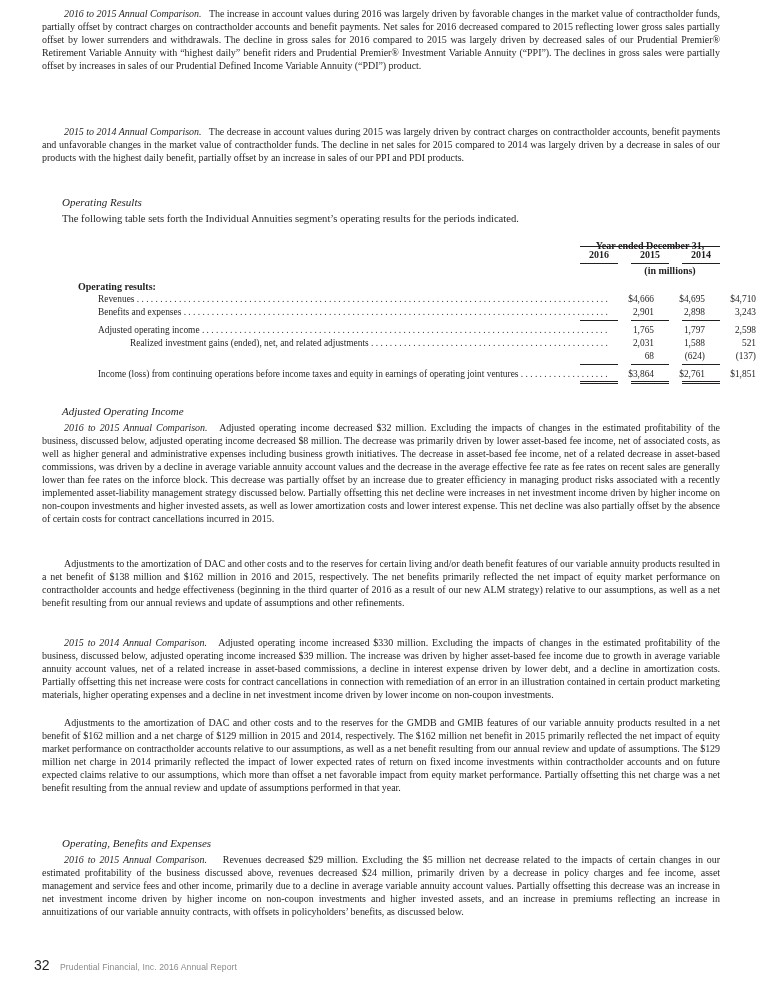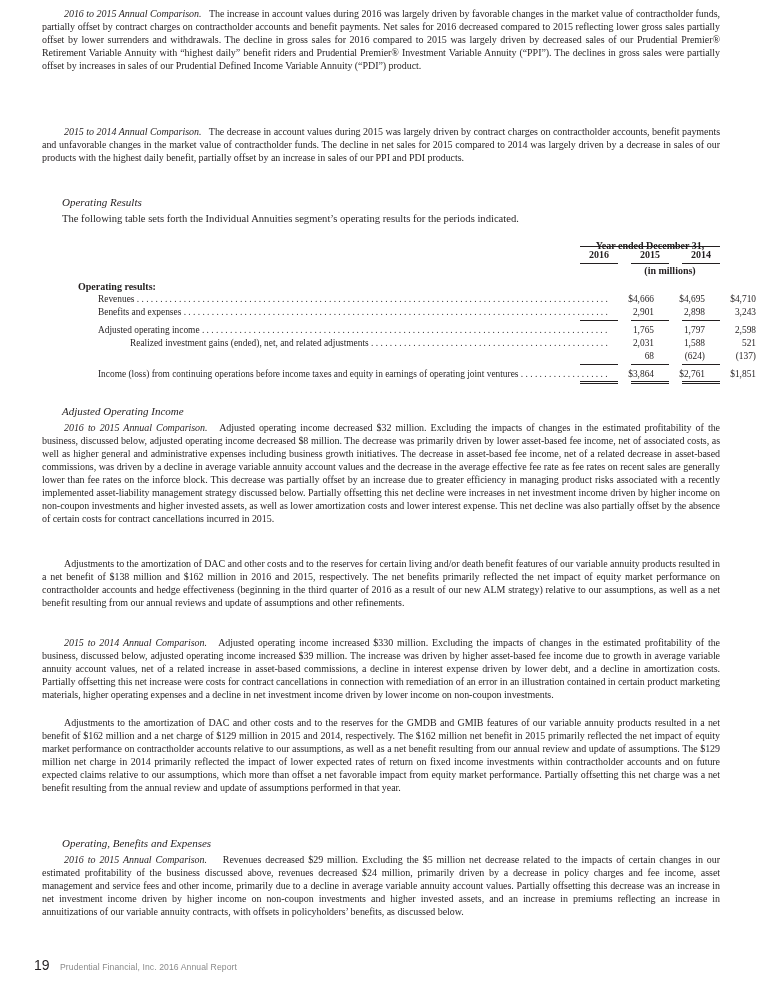--- a/index.html
+++ b/index.html
@@ -148,15 +148,15 @@
   <div class="abs" style="top:835px;">
     <h3 class="sec">Operating, Benefits and Expenses</h3>
   </div>
 
   <div class="abs" style="top:853px;">
     <p class="para"><span class="lead">2016 to 2015 Annual Comparison.</span>&nbsp;&nbsp;&nbsp; <span>Revenues decreased $29 million. Excluding the $5 million net decrease related to the impacts of certain changes in our estimated profitability of the business discussed above, revenues decreased $24 million, primarily driven by a decrease in policy charges and fee income, asset management and service fees and other income, primarily due to a decline in average variable annuity account values. Partially offsetting this decrease was an increase in net investment income driven by higher income on non-coupon investments and higher invested assets, and an increase in premiums reflecting an increase in annuitizations of our variable annuity contracts, with offsets in policyholders’ benefits, as discussed below.</span></p>
   </div>
 </div>
 
 <div class="footer">
-  <span class="pg">19</span>
+  <span class="pg">32</span>
   <span class="ttl">Prudential Financial, Inc. 2016 Annual Report</span>
 </div>
 
 </body></html>

